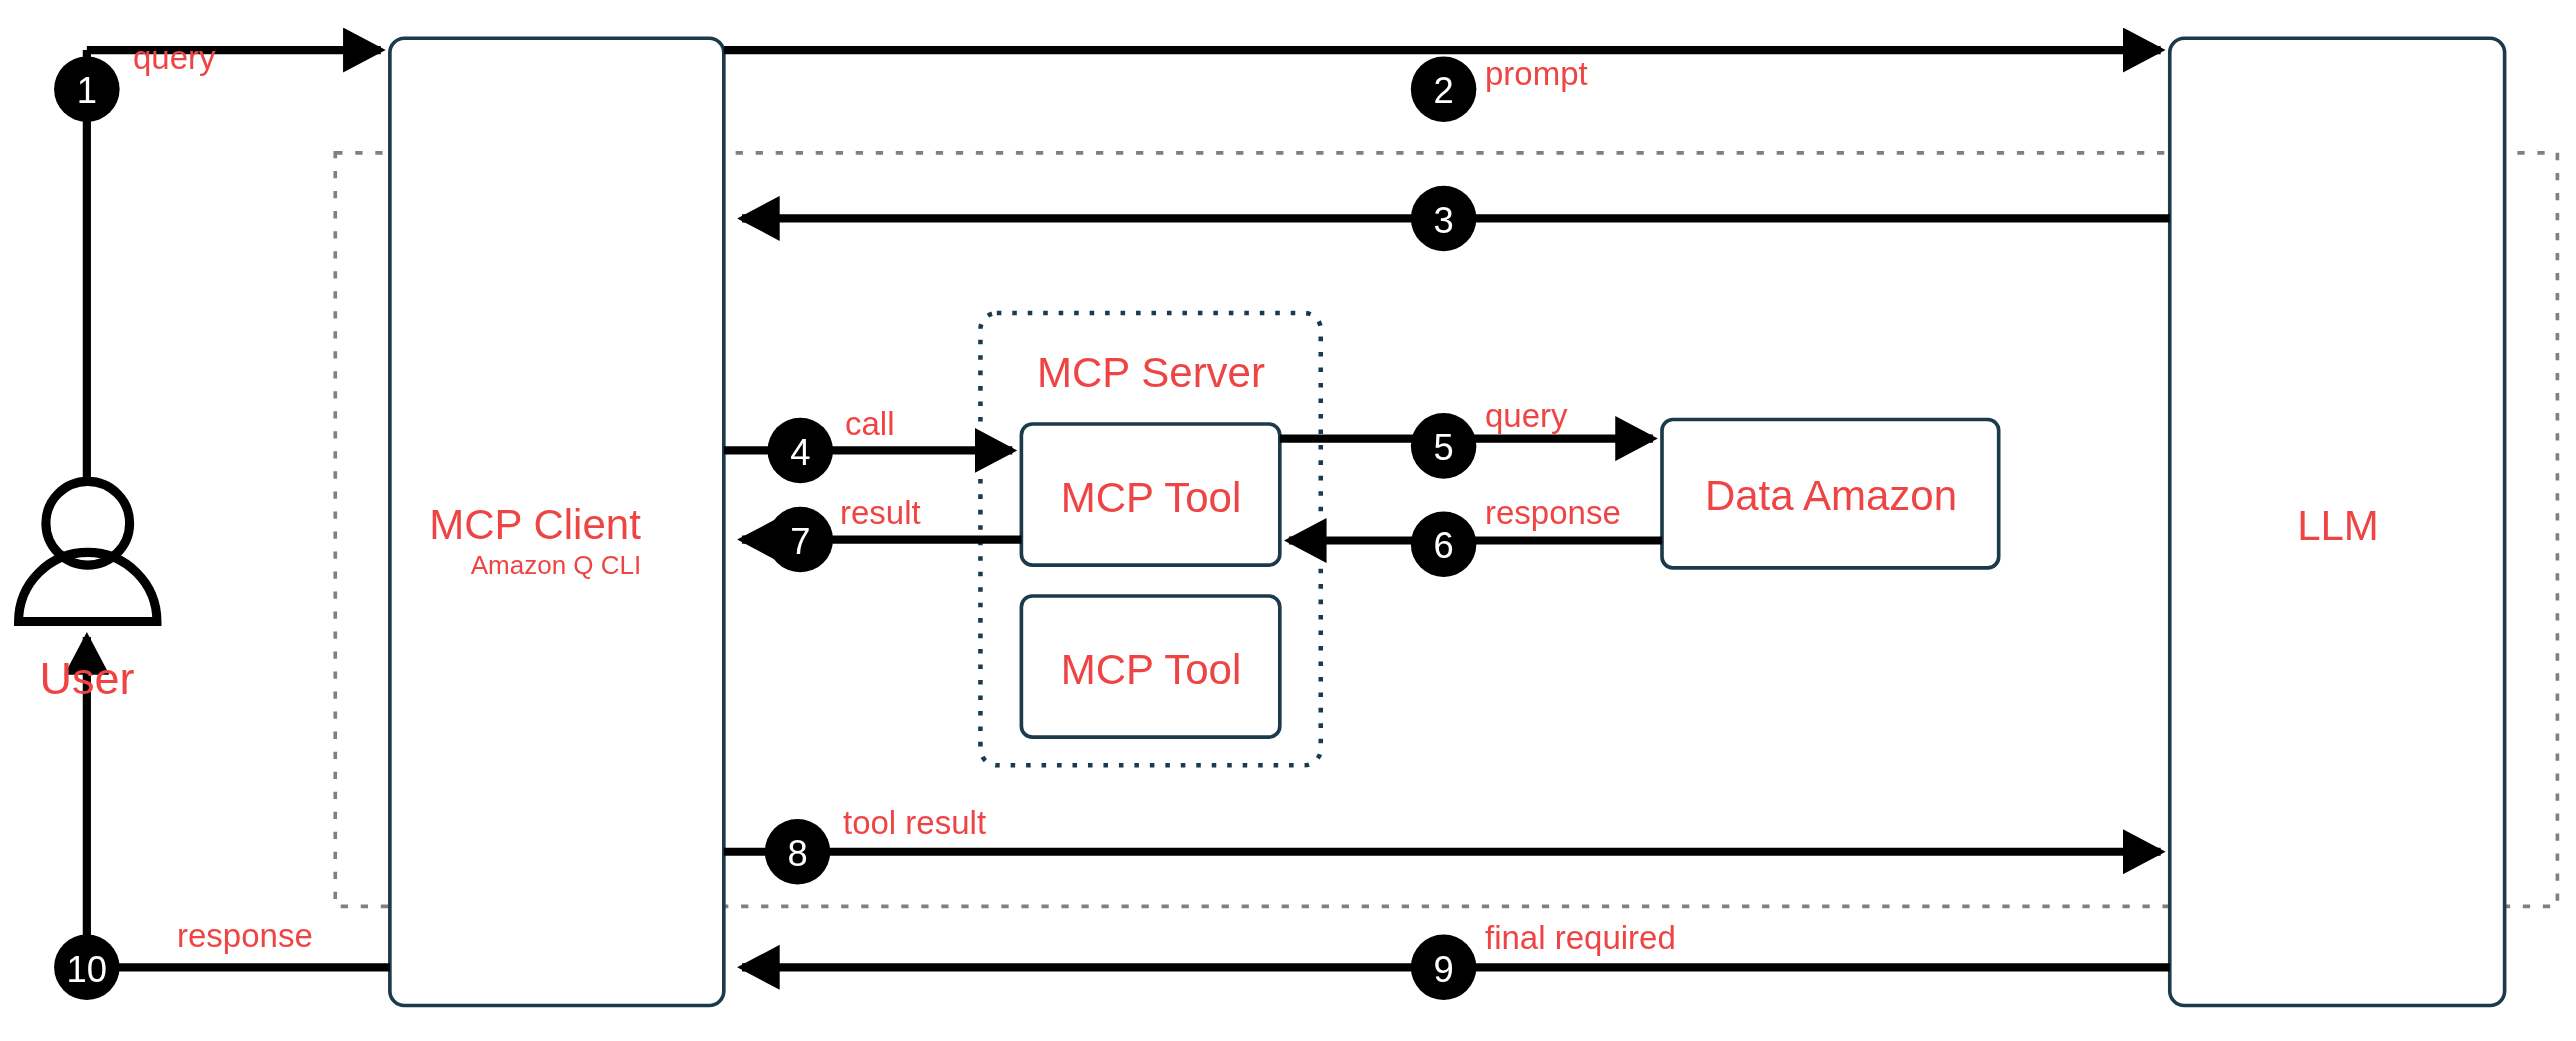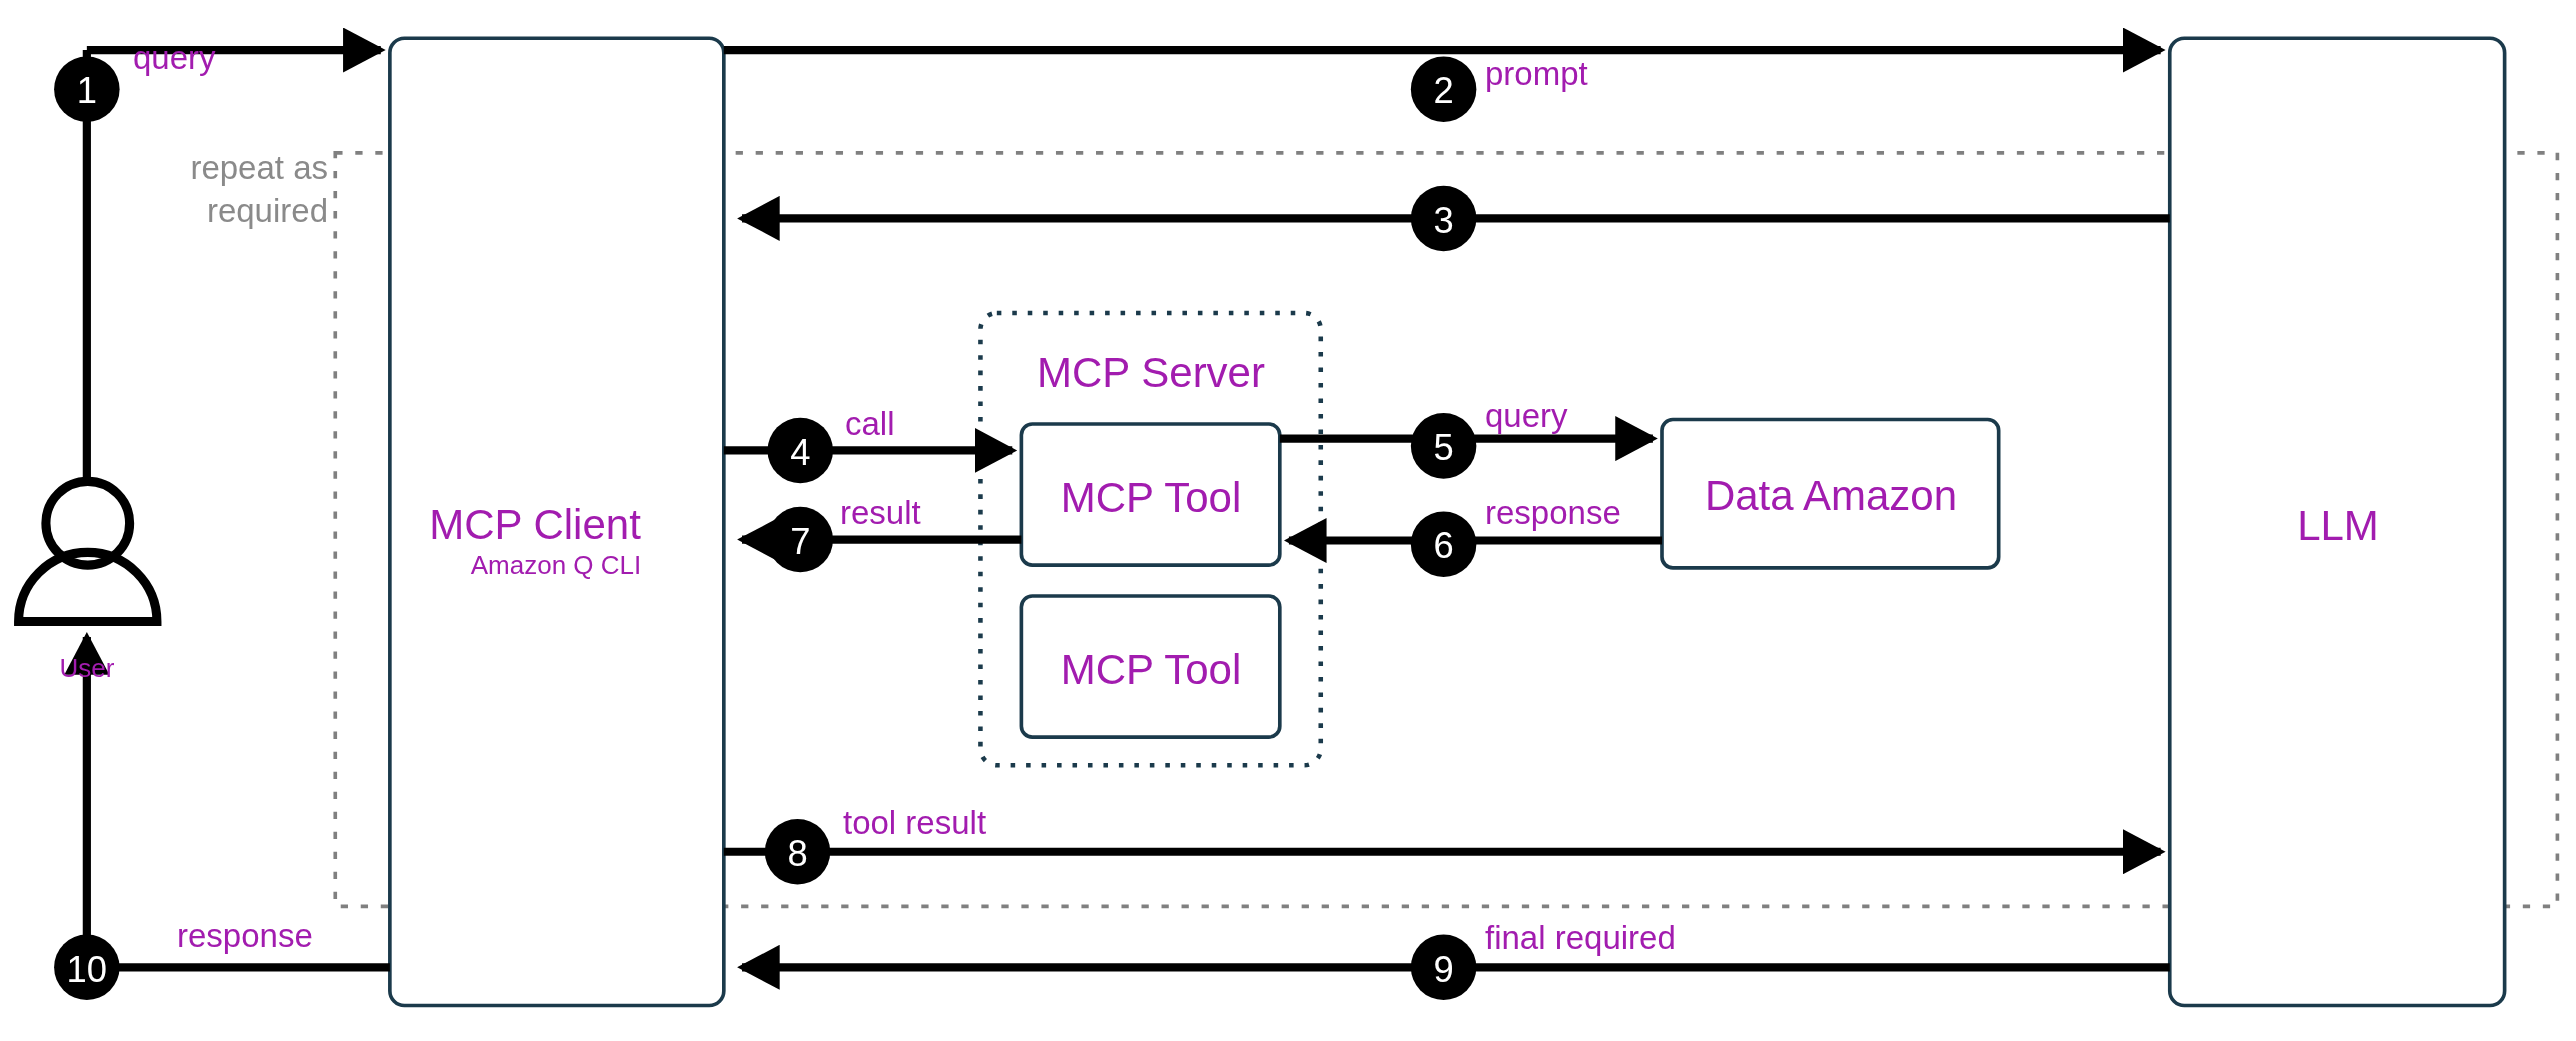--- a/index.html
+++ b/index.html
@@ -57,21 +57,21 @@
   }
   .badge-num {
     fill: #ffffff;
     font-family: "Liberation Sans", sans-serif;
     font-size: 40px;
     text-anchor: middle;
     dominant-baseline: central;
   }
   .lbl {
     position: absolute;
-    color: #a21caf;
+    color: #ef4444;
     font-family: "Liberation Sans", sans-serif;
     white-space: nowrap;
     line-height: 1.12;
   }
   .lbl-edge {
     font-size: 33px;
   }
   .lbl-node {
     font-size: 42px;
   }
@@ -79,21 +79,21 @@
     font-size: 26px;
   }
   .lbl-repeat {
     font-size: 33px;
     color: #8a8a8a;
     text-align: right;
     line-height: 1.3;
     white-space: normal;
   }
   .lbl-actor {
-    font-size: 26px;
+    font-size: 45px;
   }
   .ctr {
     transform: translateX(-50%);
     text-align: left;
   }
 </style>
 </head>
 <body>
 
 <div id="stage">
@@ -180,24 +180,20 @@
       <text class="badge-num" x="1586" y="1065">9</text>
     </g>
     <g>
       <circle class="badge-circle" cx="95" cy="1063" r="36"></circle>
       <text class="badge-num" x="95" y="1065">10</text>
     </g>
   </svg>
 
   <div class="lbl lbl-actor ctr" style="left:87px; top:654px;">User</div>
 
-  <div class="lbl lbl-repeat" style="left:164px; top:147px; width:164px;">
-    <div>repeat as</div>
-    <div>required</div>
-  </div>
 
   <div class="lbl lbl-node ctr" style="left:535px; top:501px;">MCP Client</div>
   <div class="lbl lbl-node-sub ctr" style="left:556px; top:551px;">Amazon Q CLI</div>
 
   <div class="lbl lbl-node ctr" style="left:1151px; top:349px;">MCP Server</div>
   <div class="lbl lbl-node ctr" style="left:1151px; top:474px;">MCP Tool</div>
   <div class="lbl lbl-node ctr" style="left:1151px; top:646px;">MCP Tool</div>
 
   <div class="lbl lbl-node ctr" style="left:1831px; top:472px;">Data Amazon</div>
 

